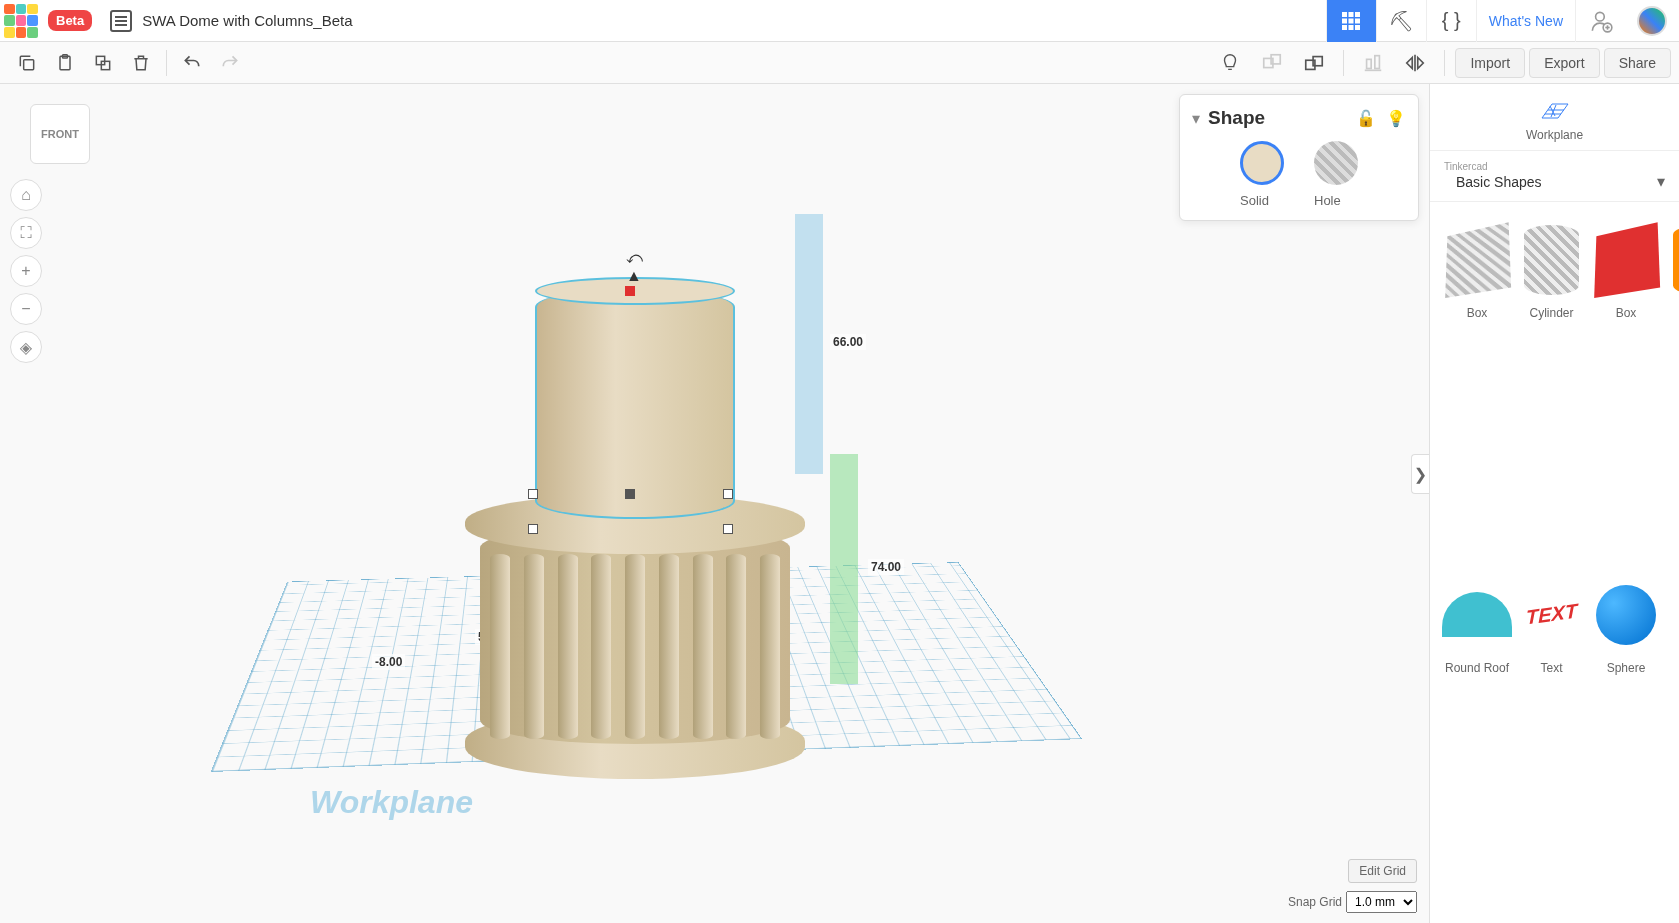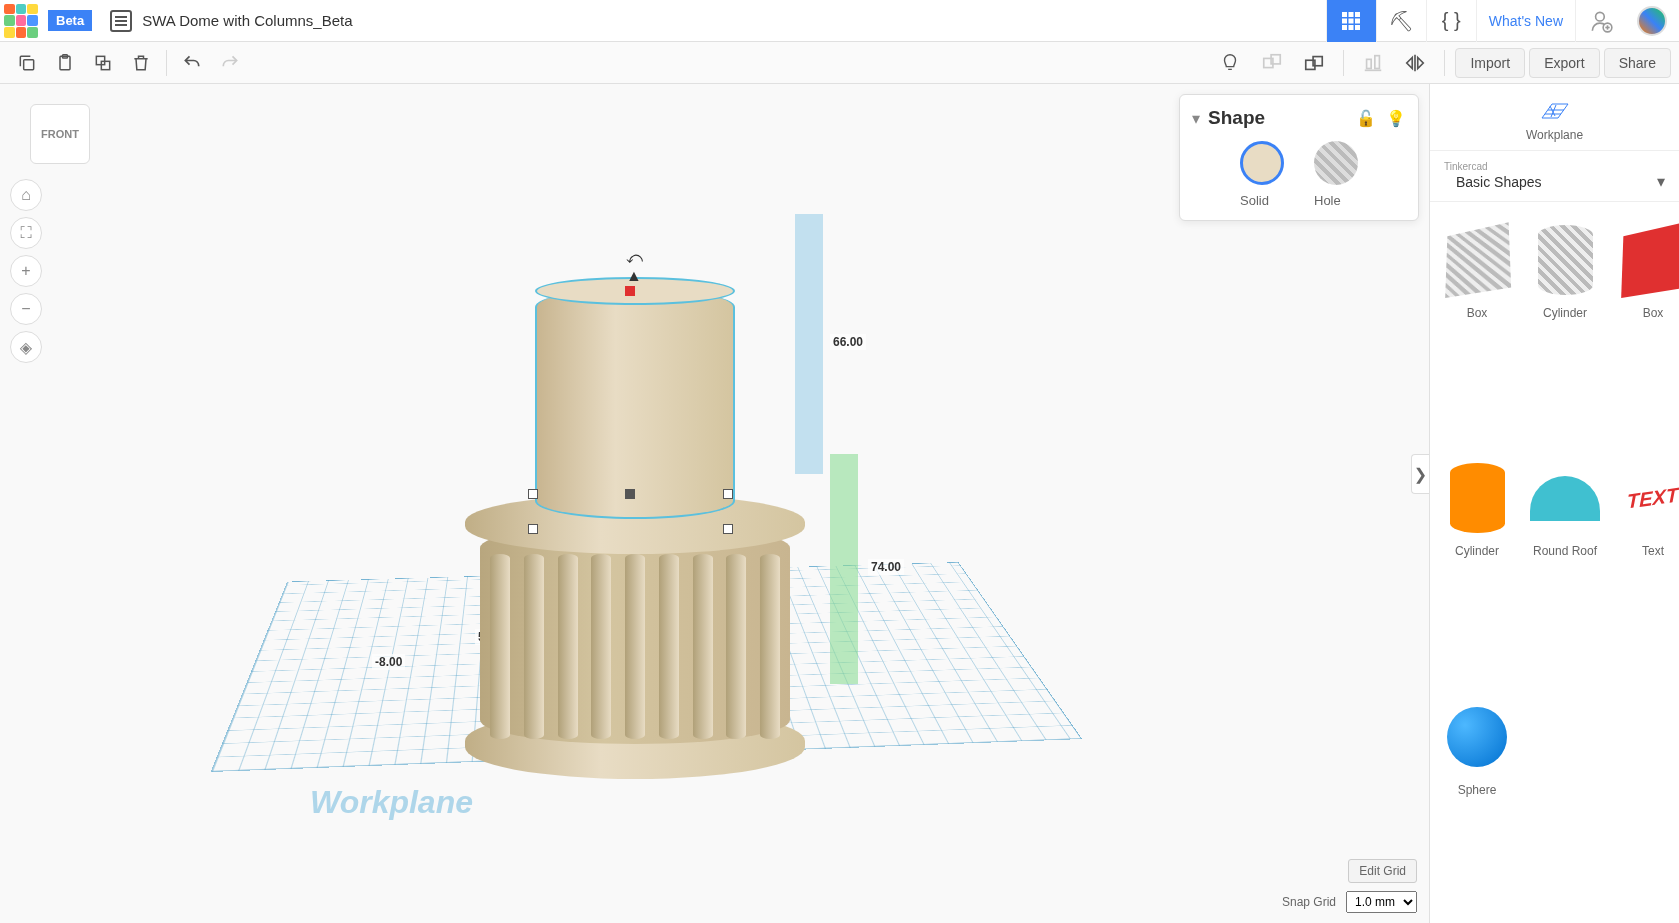--- a/index.html
+++ b/index.html
@@ -2,21 +2,21 @@
 <html><head>
 <meta charset="utf-8">
 <style>
 * { box-sizing: border-box; margin: 0; padding: 0; }
 body { font-family: -apple-system, BlinkMacSystemFont, "Segoe UI", Arial, sans-serif; overflow: hidden; width: 1679px; height: 923px; background: #f5f5f5; position: relative; }
 
 
 .topbar { height: 42px; background: #fff; display: flex; align-items: center; border-bottom: 1px solid #e0e0e0; }
 .logo { width: 42px; height: 42px; display: grid; grid-template: repeat(3,1fr)/repeat(3,1fr); gap: 1px; padding: 4px; }
 .logo div { border-radius: 2px; }
-.beta-badge { background: #3b82f6; color: #fff; padding: 3px 8px; border-radius: 0; font-size: 13px; font-weight: 600; margin-left: 6px; }
+.beta-badge { background: #ef4444; color: #fff; padding: 3px 8px; border-radius: 8px; font-size: 13px; font-weight: 600; margin-left: 6px; }
 .doc-icon { margin-left: 18px; width: 22px; height: 22px; border: 2px solid #555; border-radius: 3px; display:flex; flex-direction:column; justify-content:center; gap:2px; padding:3px;}
 .doc-icon div{height:2px;background:#555;}
 .title { margin-left: 10px; font-size: 15px; color: #333; }
 .top-right { margin-left: auto; display: flex; align-items: center; height: 42px; }
 .top-right .tbtn { width: 50px; height: 42px; display:flex; align-items:center; justify-content:center; font-size:20px; color:#555; border-left:1px solid #eee;}
 .grid-btn { background:#3b82f6 !important; color:#fff !important; }
 .whats-new { color:#3b82f6; font-size:14px; padding:0 12px; border-left:1px solid #eee; height:42px; display:flex; align-items:center;}
 .avatar { width:30px; height:30px; border-radius:50%; background:linear-gradient(45deg,#ff7b00,#3b82f6,#22c55e); margin:0 12px; border:2px solid #ddd;}
 .profile-icon{width:50px;height:42px;display:flex;align-items:center;justify-content:center;font-size:22px;color:#888;border-left:1px solid #eee;}
 
@@ -81,28 +81,28 @@
 .sh-hole{width:44px;height:44px;border-radius:50%;background:repeating-linear-gradient(45deg,#bbb 0 4px,#ddd 4px 8px);}
 
 
 .right-panel{position:absolute;right:0;top:0;bottom:0;width:250px;background:#fff;border-left:1px solid #e0e0e0;display:flex;flex-direction:column;}
 .rp-top{display:flex;border-bottom:1px solid #eee;}
 .rp-top .item{flex:1;padding:14px 0 8px;text-align:center;font-size:12px;color:#666;}
 .rp-top svg{display:block;margin:0 auto 4px;}
 .rp-dropdown{padding:10px 14px;border-bottom:1px solid #eee;}
 .rp-dropdown .sm{font-size:10px;color:#999;}
 .rp-dropdown .lg{font-size:14px;color:#333;margin-left:12px;}
-.shapes-grid{flex:1;overflow-y:auto;padding:8px;display:grid;grid-template-columns:1fr 1fr 1fr;gap:10px;}
+.shapes-grid{flex:1;overflow-y:auto;padding:8px;display:grid;grid-template-columns:1fr 1fr 1fr 1fr;gap:4px;}
 .shape-item{text-align:center;padding:10px 4px;font-size:12px;color:#666;}
 .shape-item .sw{height:80px;display:flex;align-items:center;justify-content:center;margin-bottom:6px;}
 .collapse-tab{position:absolute;right:250px;top:370px;width:18px;height:40px;background:#fff;border:1px solid #ddd;border-right:none;border-radius:4px 0 0 4px;display:flex;align-items:center;justify-content:center;font-size:16px;color:#666;}
 
 
 .edit-grid-btn{position:absolute;right:262px;bottom:40px;padding:4px 10px;background:#f3f3f3;border:1px solid #ccc;border-radius:3px;font-size:12px;color:#666;}
-.snap-grid{position:absolute;right:262px;bottom:10px;display:flex;align-items:center;gap:10px;font-size:12px;color:#666;}
+.snap-grid{position:absolute;right:262px;bottom:10px;display:flex;align-items:center;gap:4px;font-size:12px;color:#666;}
 .snap-grid select{font-size:12px;padding:2px 4px;}
 
 
 .box-hatch{width:70px;height:70px;background:repeating-linear-gradient(45deg,#bbb 0 4px,#eee 4px 8px);transform:perspective(400px) rotateX(25deg) rotateY(-25deg);}
 .cyl-hatch{width:55px;height:70px;background:repeating-linear-gradient(45deg,#bbb 0 4px,#eee 4px 8px);border-radius:28px/10px;}
 .box-red{width:70px;height:70px;background:#e03030;transform:perspective(400px) rotateX(25deg) rotateY(-25deg);}
 .cyl-orange{width:55px;height:70px;background:#ff8c00;border-radius:28px/10px;}
 .pyramid-y{width:0;height:0;border-left:35px solid transparent;border-right:35px solid transparent;border-bottom:60px solid #f0c000;}
 .roof-g{width:70px;height:45px;background:#22a022;clip-path:polygon(0 100%,50% 0,100% 60%,100% 100%);}
 .roundroof-c{width:70px;height:45px;background:#40c0d0;border-radius:35px 35px 0 0;}

